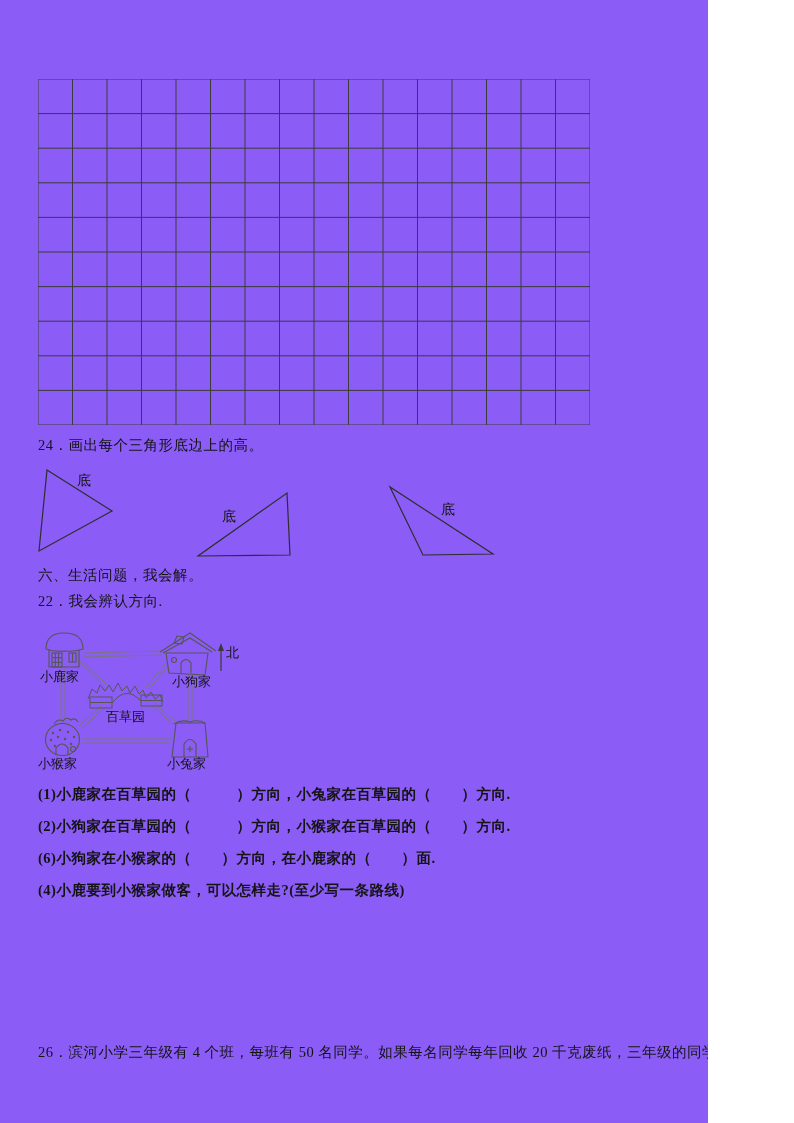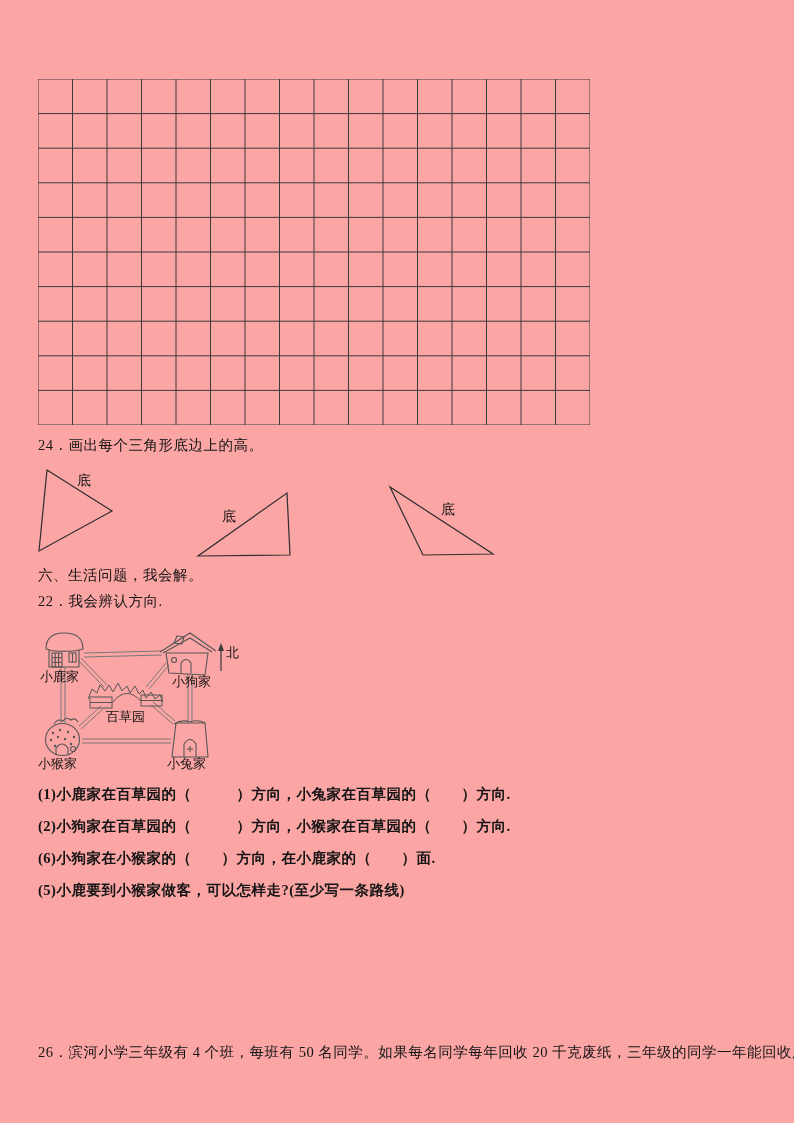--- a/index.html
+++ b/index.html
@@ -2,23 +2,23 @@
 <html><head>
 <meta charset="utf-8">
 <style>
   html, body {
     margin: 0;
     padding: 0;
     background: #ffffff;
   }
   .page {
     position: relative;
-    width: 794px;
+    width: 708px;
     height: 1123px;
-    background: #fca5a5;
+    background: #8b5cf6;
     font-family: "Liberation Serif", "DejaVu Serif", serif;
     color: #141414;
     overflow: hidden;
   }
   .abs { position: absolute; }
   .qtext {
     font-size: 14.5px;
     line-height: 1.35;
     letter-spacing: 0.5px;
     white-space: pre;
@@ -190,20 +190,20 @@
       <text x="134" y="59" font-size="13">小狗家</text>
       <text x="68" y="94" font-size="13">百草园</text>
       <text x="0" y="141" font-size="13">小猴家</text>
       <text x="129" y="141" font-size="13">小兔家</text>
     </svg>
   </div>
 
   <div class="abs qtext subq" style="top:785px;">(1)小鹿家在百草园的（　　　）方向，小兔家在百草园的（　　）方向.</div>
   <div class="abs qtext subq" style="top:817px;text-align:right;">(2)小狗家在百草园的（　　　）方向，小猴家在百草园的（　　）方向.</div>
   <div class="abs qtext subq" style="top:849px;">(6)小狗家在小猴家的（　　）方向，在小鹿家的（　　）面.</div>
-  <div class="abs qtext subq" style="top:881px;">(5)小鹿要到小猴家做客，可以怎样走?(至少写一条路线)</div>
+  <div class="abs qtext subq" style="top:881px;">(4)小鹿要到小猴家做客，可以怎样走?(至少写一条路线)</div>
 
   <div class="abs qtext q26">
     <div>26．滨河小学三年级有 4 个班，每班有 50 名同学。如果每名同学每年回收 20 千克废纸，三年级的同学一年能回收废</div>
     
   </div>
 
 </div>
 
 </body></html>

